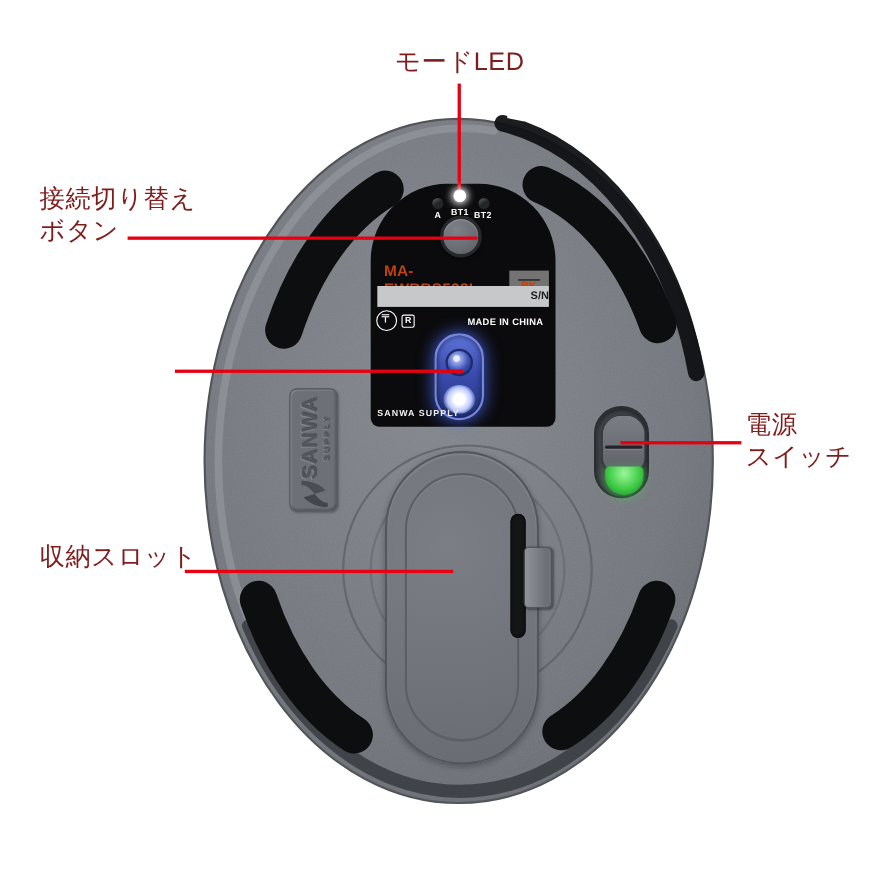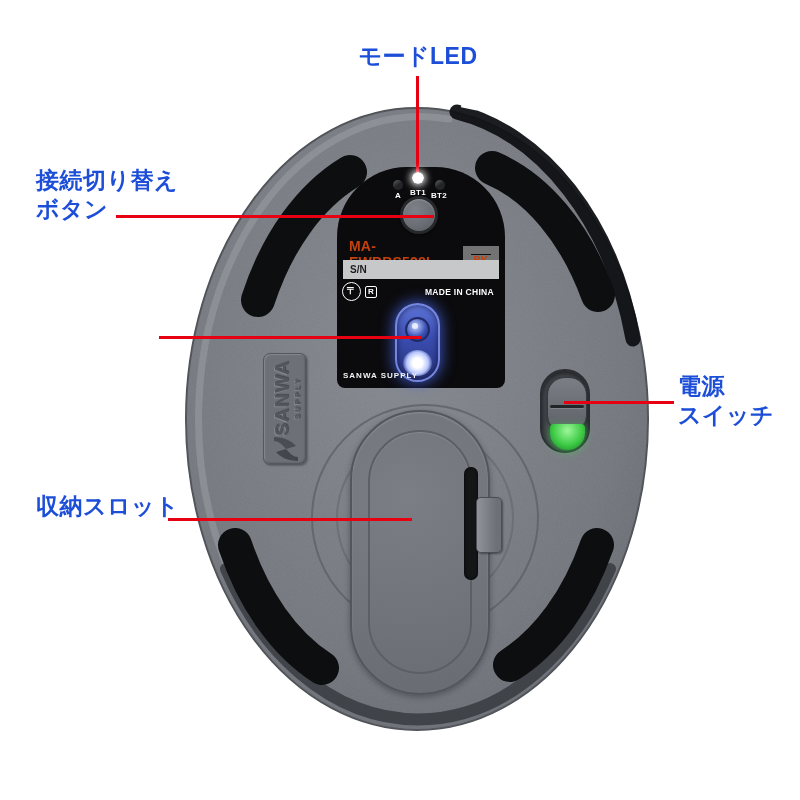--- a/index.html
+++ b/index.html
@@ -25,21 +25,21 @@
   .conn-btn{position:absolute;left:63px;top:29px;width:38px;height:38px;border-radius:50%;
             background:radial-gradient(circle at 38% 32%,#7e8288,#6b6f75 55%,#565a60 100%);
             border:3px solid #26282b;
             box-shadow:0 1px 3px rgba(0,0,0,.55), inset 0 1px 2px rgba(255,255,255,.25);}
   .model-row{position:absolute;left:12px;top:71px;width:150px;color:#c2410c;
              display:flex;align-items:center;}
   .model-num{font-size:14px;font-weight:bold;letter-spacing:.2px;}
   .bk-badge{margin-left:5px;border:8px solid #737373;font-size:10px;font-weight:bold;
             padding:0 3px;line-height:13px;height:17px;}
   .sn-bar{position:absolute;left:6px;top:93px;width:156px;height:19px;background:#c7c8c9;
-          color:#1d1d1f;font-size:10px;font-weight:bold;line-height:19px;padding-left:7px;}
+          color:#1d1d1f;font-size:10px;font-weight:bold;line-height:19px;padding-left:7px;text-align:right;}
   .giteki{position:absolute;left:5px;top:115px;width:19px;height:19px;border:1.5px solid #fff;
           border-radius:50%;color:#fff;font-size:10px;font-weight:bold;text-align:center;
           line-height:16px;}
   .rbox{position:absolute;left:28px;top:119px;width:12px;height:12px;border:1.5px solid #fff;
         border-radius:2px;color:#fff;font-size:8px;font-weight:bold;text-align:center;
         line-height:9px;}
   .made-in{position:absolute;right:11px;top:120px;color:#fff;font-size:8.5px;font-weight:bold;
            letter-spacing:.3px;margin-left:48px;}
   .sensor{position:absolute;left:58px;top:136px;width:45px;height:79px;border-radius:23px;
           background:linear-gradient(180deg,#5d74d8 0%,#3a4cb0 45%,#27347a 100%);
@@ -90,21 +90,21 @@
         background:linear-gradient(180deg,#7b7f85,#6a6e74 60%,#5f6369);
         border:1px solid #36393d;box-shadow:0 1px 2px rgba(0,0,0,.4);}
   .groove{position:absolute;left:2px;top:27px;width:34px;height:3px;background:#222527;
           border-radius:2px;box-shadow:0 1px 0 rgba(255,255,255,.15);}
   .pgreen{position:absolute;left:8px;top:53px;width:35px;height:26px;
           border-radius:4px 4px 17px 17px;
           background:radial-gradient(circle at 50% 25%,#94f392 5%,#3ecb46 55%,#1d8f2b 90%);
           box-shadow:0 2px 9px rgba(60,220,80,.55);}
 
   
-  .ann{position:absolute;color:#1d4ed8;font-weight:bold;font-size:23px;line-height:29px;
+  .ann{position:absolute;color:#7f1d1d;font-weight:normal;font-size:23px;line-height:29px;
        letter-spacing:.5px;white-space:nowrap;}
   .ann-mode{left:340px;top:42px;width:156px;text-align:center;}
   .ann-conn{left:36px;top:166px;}
   .ann-blue{left:36px;top:322px;}
   .ann-recv{left:36px;top:492px;}
   .ann-power{left:678px;top:372px;}
   .ann-line{position:absolute;background:#e60012;z-index:20;}
   .line-mode{left:416px;top:76px;width:3px;height:98px;}
   .line-conn{left:116px;top:215px;width:318px;height:3px;}
   .line-blue{left:159px;top:336px;width:262px;height:3px;}

